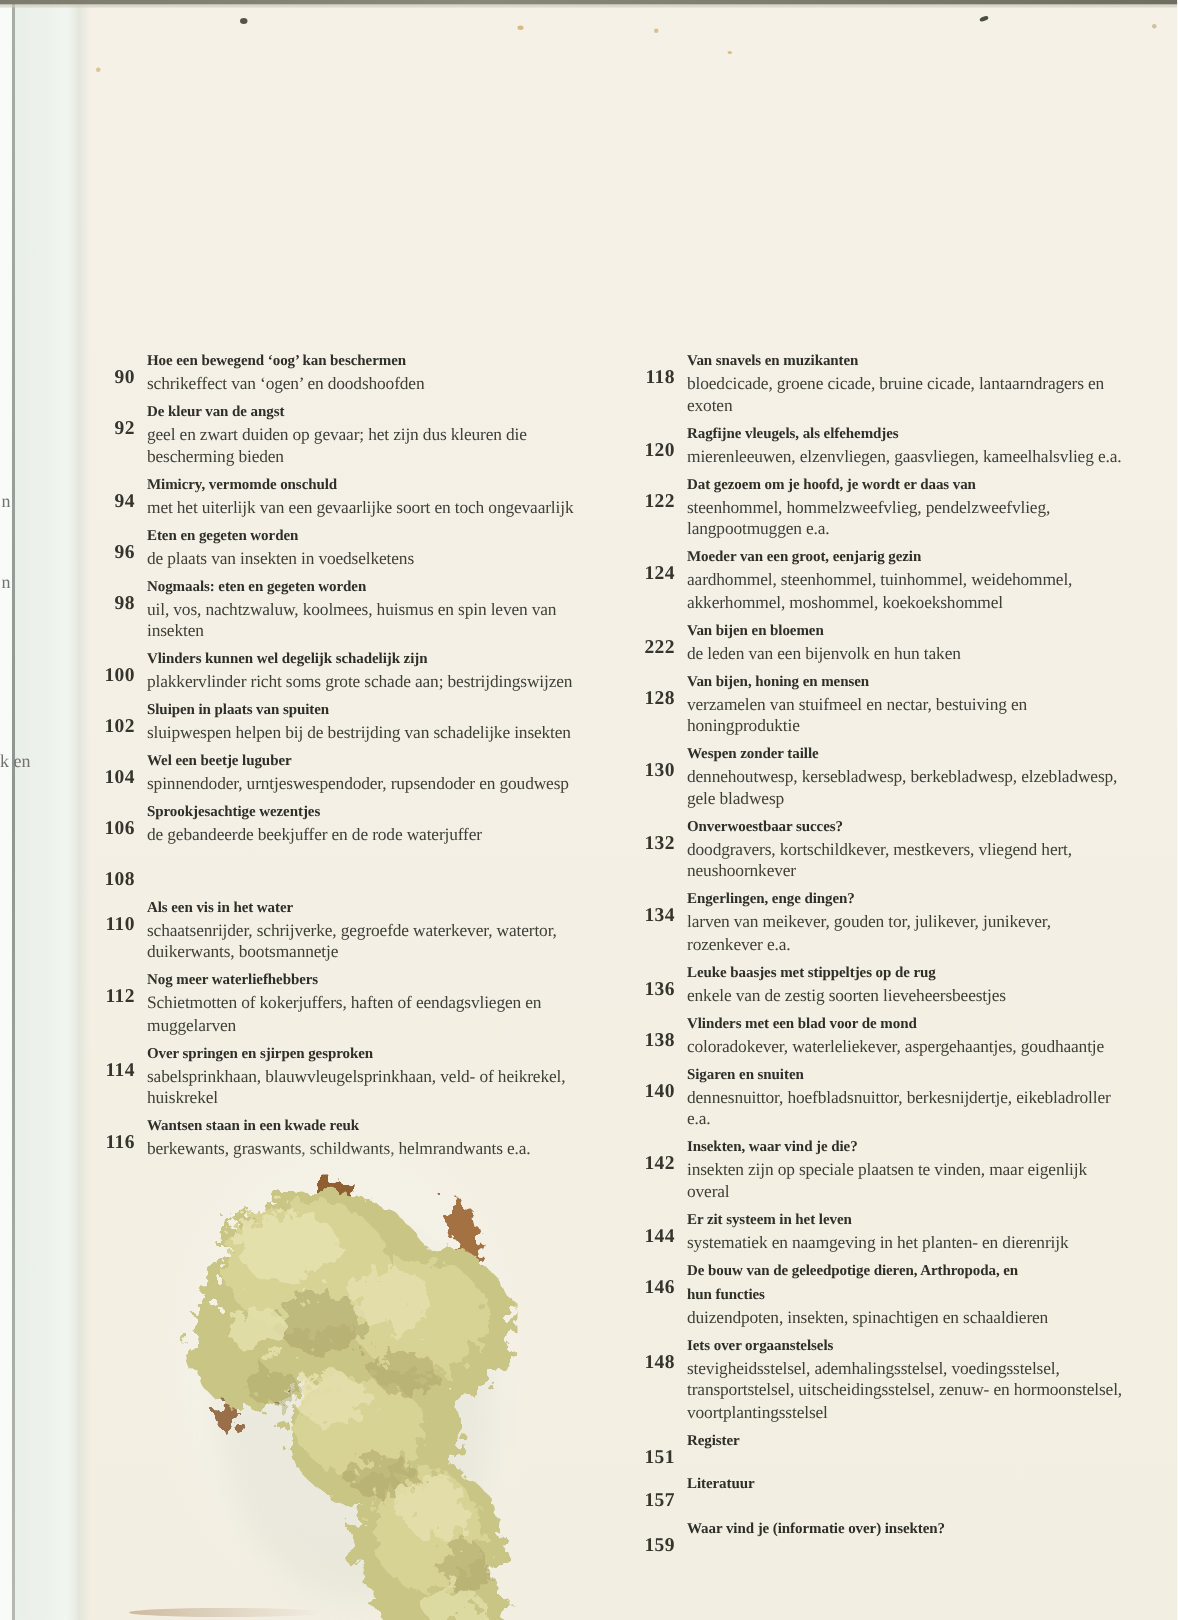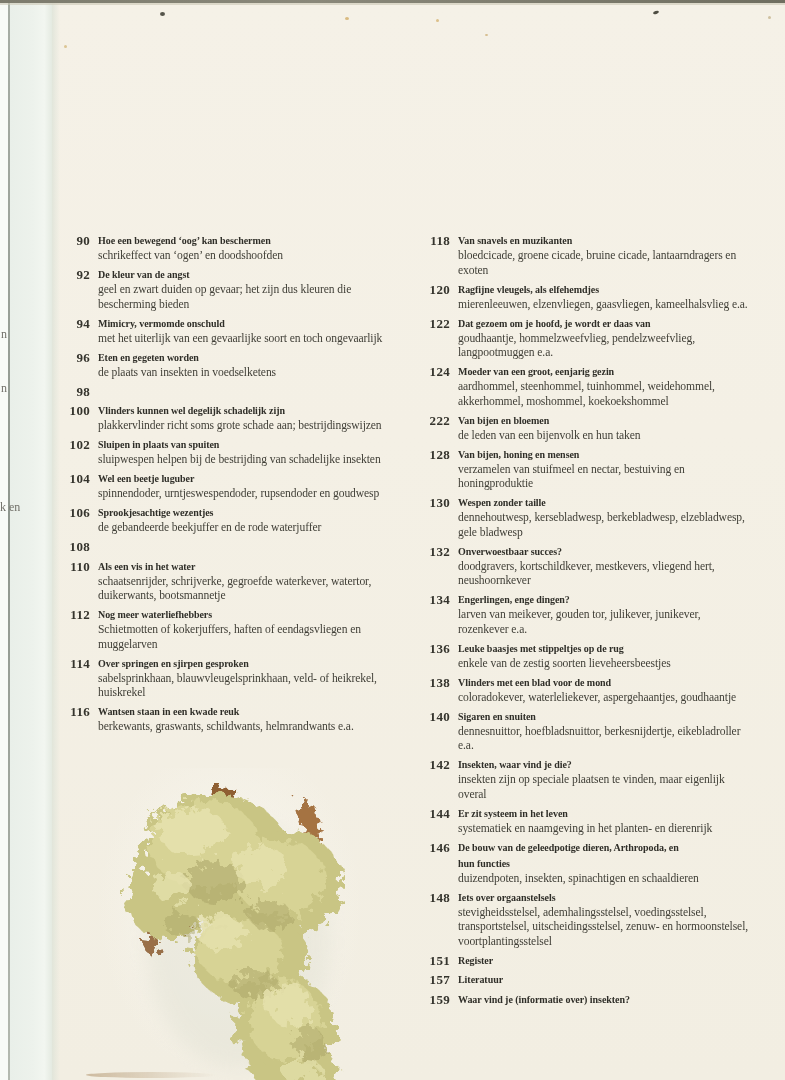--- a/index.html
+++ b/index.html
@@ -24,21 +24,21 @@
   .edge-fragments span:nth-of-type(1){left:1px;top:327px;}
   .edge-fragments span:nth-of-type(2){left:1px;top:381px;}
   .edge-fragments span:nth-of-type(3){left:0px;top:500px;}
   
   .toc{position:absolute;left:64px;top:233px;right:6px;display:flex;color:#33322c;}
   .col{display:flex;flex-direction:column;}
   .col-left{width:336px;flex:none;}
   .col-right{width:355px;flex:none;margin-left:18px;}
   .entry{display:flex;margin-bottom:3.5px;}
   .num{width:26px;flex:none;text-align:right;font-weight:700;font-size:13px;line-height:16px;
-    color:#35342d;letter-spacing:.3px;}
+    color:#35342d;letter-spacing:.3px;margin-top:10px;}
   .col-right .num{width:32px;}
   .body{margin-left:8px;min-width:0;}
   .title{font-weight:700;font-size:10px;line-height:16px;letter-spacing:-.05px;
     white-space:pre-line;color:#2f2e28;}
   .subtitle{font-size:11.6px;line-height:14.5px;letter-spacing:-.1px;
     white-space:pre-line;color:#403f37;}
   .subtitle:empty{display:none;}
   
   .lichen-bg{position:absolute;left:95px;top:768px;width:270px;height:312px;
     background:radial-gradient(ellipse at 50% 45%,#f8f6ef 0%,rgba(248,246,239,0) 70%);}
@@ -107,20 +107,25 @@
         <div class="entry">
           <div class="num">96</div>
           <div class="body">
             <div class="title">Eten en gegeten worden</div>
             <div class="subtitle">de plaats van insekten in voedselketens</div>
           </div>
         </div>
 
         <div class="entry">
           <div class="num">98</div>
+          <div class="body">
+            <div class="title">Nogmaals: eten en gegeten worden</div>
+            <div class="subtitle">uil, vos, nachtzwaluw, koolmees, huismus en spin leven van
+insekten</div>
+          </div>
         </div>
 
         <div class="entry">
           <div class="num">100</div>
           <div class="body">
             <div class="title">Vlinders kunnen wel degelijk schadelijk zijn</div>
             <div class="subtitle">plakkervlinder richt soms grote schade aan; bestrijdingswijzen</div>
           </div>
         </div>
 
@@ -203,21 +208,21 @@
           <div class="body">
             <div class="title">Ragfijne vleugels, als elfehemdjes</div>
             <div class="subtitle">mierenleeuwen, elzenvliegen, gaasvliegen, kameelhalsvlieg e.a.</div>
           </div>
         </div>
 
         <div class="entry">
           <div class="num">122</div>
           <div class="body">
             <div class="title">Dat gezoem om je hoofd, je wordt er daas van</div>
-            <div class="subtitle">goudhaantje, hommelzweefvlieg, pendelzweefvlieg,
+            <div class="subtitle">steenhommel, hommelzweefvlieg, pendelzweefvlieg,
 langpootmuggen e.a.</div>
           </div>
         </div>
 
         <div class="entry">
           <div class="num">124</div>
           <div class="body">
             <div class="title">Moeder van een groot, eenjarig gezin</div>
             <div class="subtitle">aardhommel, steenhommel, tuinhommel, weidehommel,
 akkerhommel, moshommel, koekoekshommel</div>

